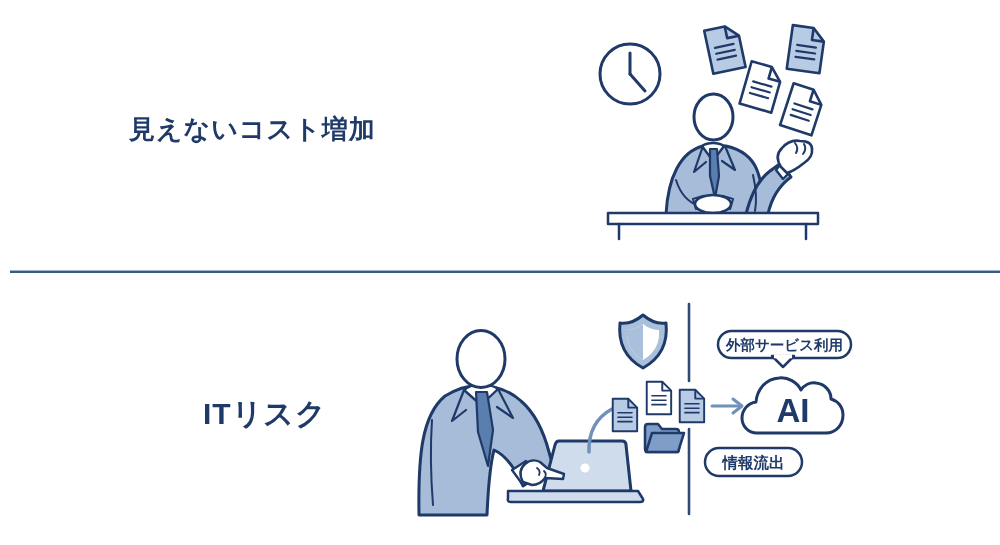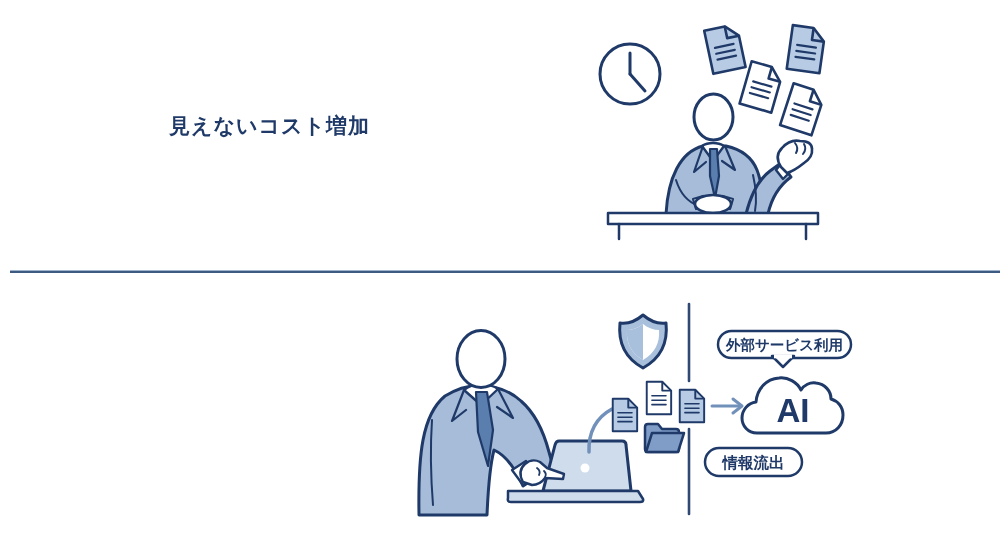--- a/index.html
+++ b/index.html
@@ -1,32 +1,33 @@
 <!DOCTYPE html>
 <html><head>
 <meta charset="utf-8">
 <style>
   html,body{margin:0;padding:0;background:#fff;}
   body{font-family:"Liberation Sans","DejaVu Sans",sans-serif;}
   #stage{position:relative;width:1000px;height:545px;background:#ffffff;overflow:hidden;}
   .section-title{position:absolute;color:#1f3a68;font-weight:bold;letter-spacing:1px;white-space:nowrap;}
-  #title-top{left:129px;top:112px;font-size:21px;margin-left:40px;}
+  #title-top{left:129px;top:112px;font-size:26px;}
   #title-bottom{left:203px;top:394px;font-size:30px;}
   #divider{position:absolute;left:10px;right:0;top:270px;height:2px;background:#3d5a80;border-top:1px solid #9db4cc;}
   svg{position:absolute;overflow:visible;}
   #svg-top{left:560px;top:5px;}
   #svg-bottom{left:405px;top:285px;}
   .jp-label{font-weight:bold;fill:#1f3a68;}
 </style>
 </head>
 <body>
 
 <div id="stage">
 
   <div id="title-top" class="section-title">見えないコスト増加</div>
+  <div id="title-bottom" class="section-title">ITリスク</div>
 
   <div id="divider"></div>
 
   <svg id="svg-top" width="300" height="245" viewBox="560 5 300 245">
     <defs>
       <g id="docshape" stroke="#1f3a68" stroke-width="2.6" stroke-linejoin="round">
         <path d="M1,1 H22 L34,13 V45 H1 Z"></path>
         <path d="M22,1 V13 H34" fill="none"></path>
         <g stroke-width="2.2" stroke-linecap="round">
           <line x1="8" y1="20" x2="27" y2="20"></line>

